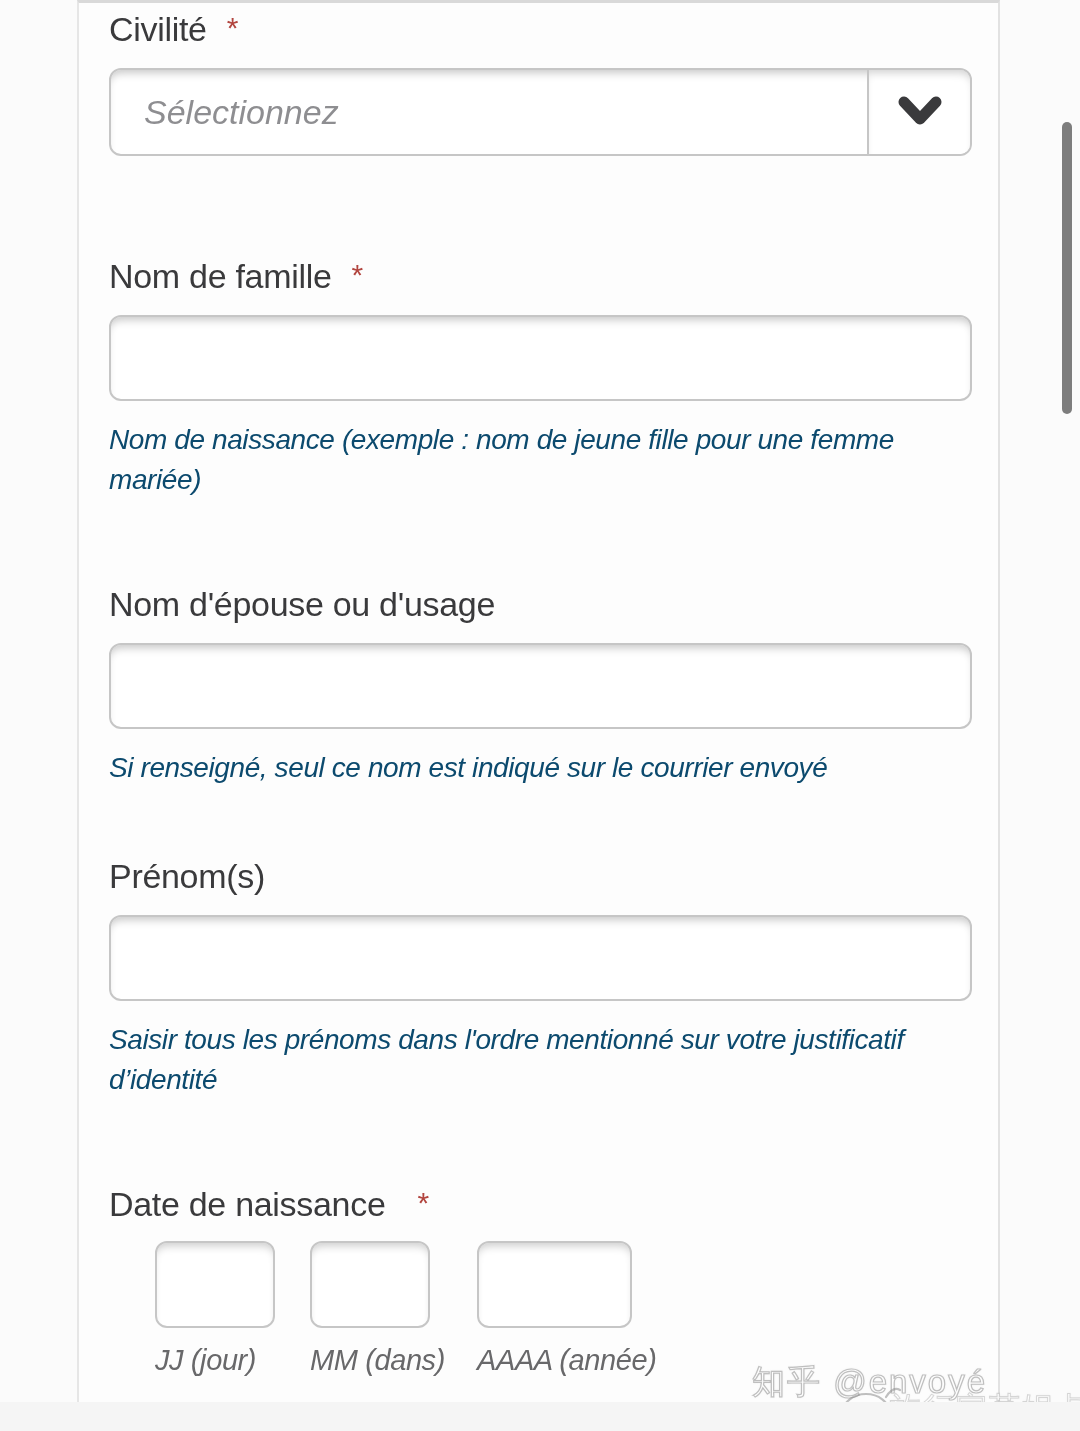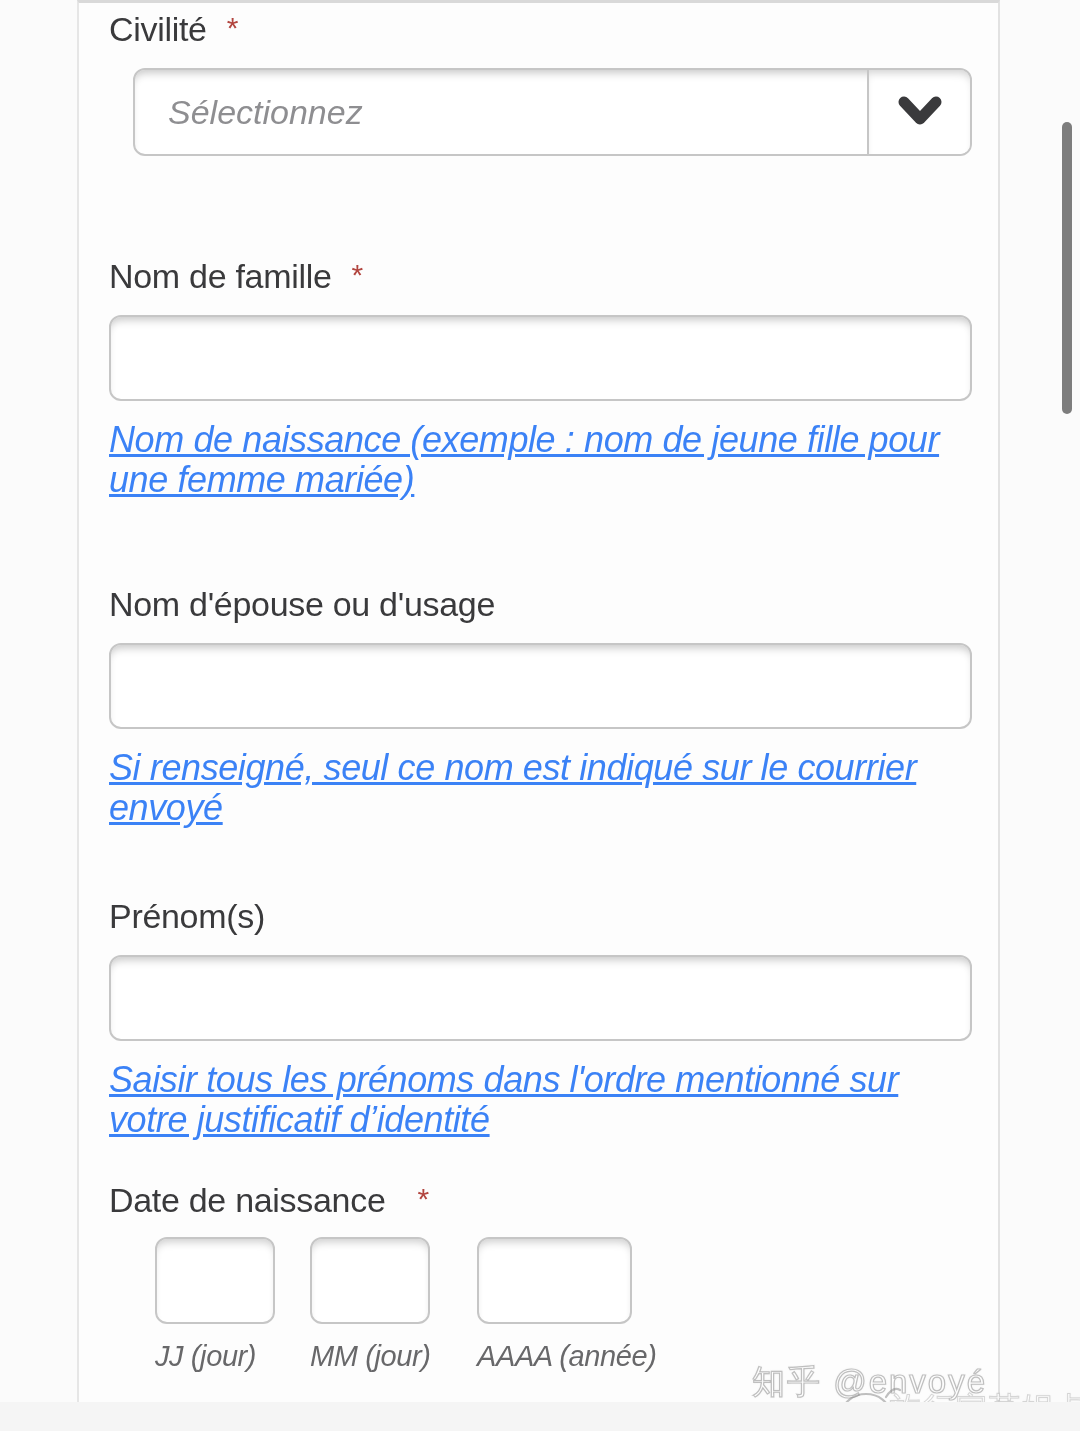--- a/index.html
+++ b/index.html
@@ -54,21 +54,20 @@
     margin-top: 19px;
     height: 88px;
     box-sizing: border-box;
     border: 2px solid #c6c6c6;
     border-radius: 12px;
     background: #ffffff;
     box-shadow: inset 0 7px 8px -4px rgba(0,0,0,0.22);
     display: flex;
     align-items: center;
     cursor: pointer;
-    margin-left: 24px;
   }
   .select-placeholder {
     font-size: 34px;
     font-style: italic;
     color: #8e8e91;
     padding-left: 33px;
     flex: 1;
   }
   .select-arrow-area {
     width: 103px;
@@ -92,27 +91,26 @@
     border-radius: 12px;
     background: #ffffff;
     box-shadow: inset 0 7px 8px -4px rgba(0,0,0,0.22);
     font-family: "Liberation Sans", sans-serif;
     font-size: 34px;
     color: #3a3a3c;
     padding: 0 24px;
     outline: none;
   }
   .hint {
-    font-size: 36px;
+    font-size: 28px;
     font-style: italic;
-    color: #3b82f6;
+    color: #0c4a6e;
     letter-spacing: -0.4px;
     line-height: 40px;
     max-width: 880px;
-    text-decoration: underline;
   }
   
   .date-row { display: flex; margin-top: 17px; margin-left: 46px; }
   .date-col { display: flex; flex-direction: column; }
   .date-col.col-day   { width: 155px; }
   .date-col.col-month { width: 167px; }
   .date-col.col-year  { width: 200px; }
   .date-input {
     box-sizing: border-box;
     height: 87px;
@@ -134,21 +132,21 @@
     font-size: 29px;
     font-style: italic;
     color: #68686a;
     letter-spacing: -0.4px;
     white-space: nowrap;
   }
   
   .sp-civilite  { margin-bottom: 100px; }
   .sp-nom       { margin-bottom: 84px; }
   .sp-epouse    { margin-bottom: 68px; }
-  .sp-prenoms   { margin-bottom: 40px; }
+  .sp-prenoms   { margin-bottom: 84px; }
   .mt-label-input  { margin-top: 19px; }
   .mt-input-hint   { margin-top: 19px; }
   
   .scrollbar-thumb {
     position: absolute;
     left: 1062px;
     top: 122px;
     width: 10px;
     height: 292px;
     border-radius: 5px;
@@ -231,21 +229,21 @@
         <span class="field-label">Date de naissance</span>
         <span class="req" style="margin-left:32px;">*</span>
       </div>
       <div class="date-row">
         <div class="date-col col-day">
           <input type="text" class="date-input day" value="" style="">
           <span class="date-caption">JJ (jour)</span>
         </div>
         <div class="date-col col-month">
           <input type="text" class="date-input month" value="" style="">
-          <span class="date-caption">MM (jour)</span>
+          <span class="date-caption">MM (dans)</span>
         </div>
         <div class="date-col col-year">
           <input type="text" class="date-input year" value="" style="">
           <span class="date-caption">AAAA (année)</span>
         </div>
       </div>
     </section>
 
   </div>
 

